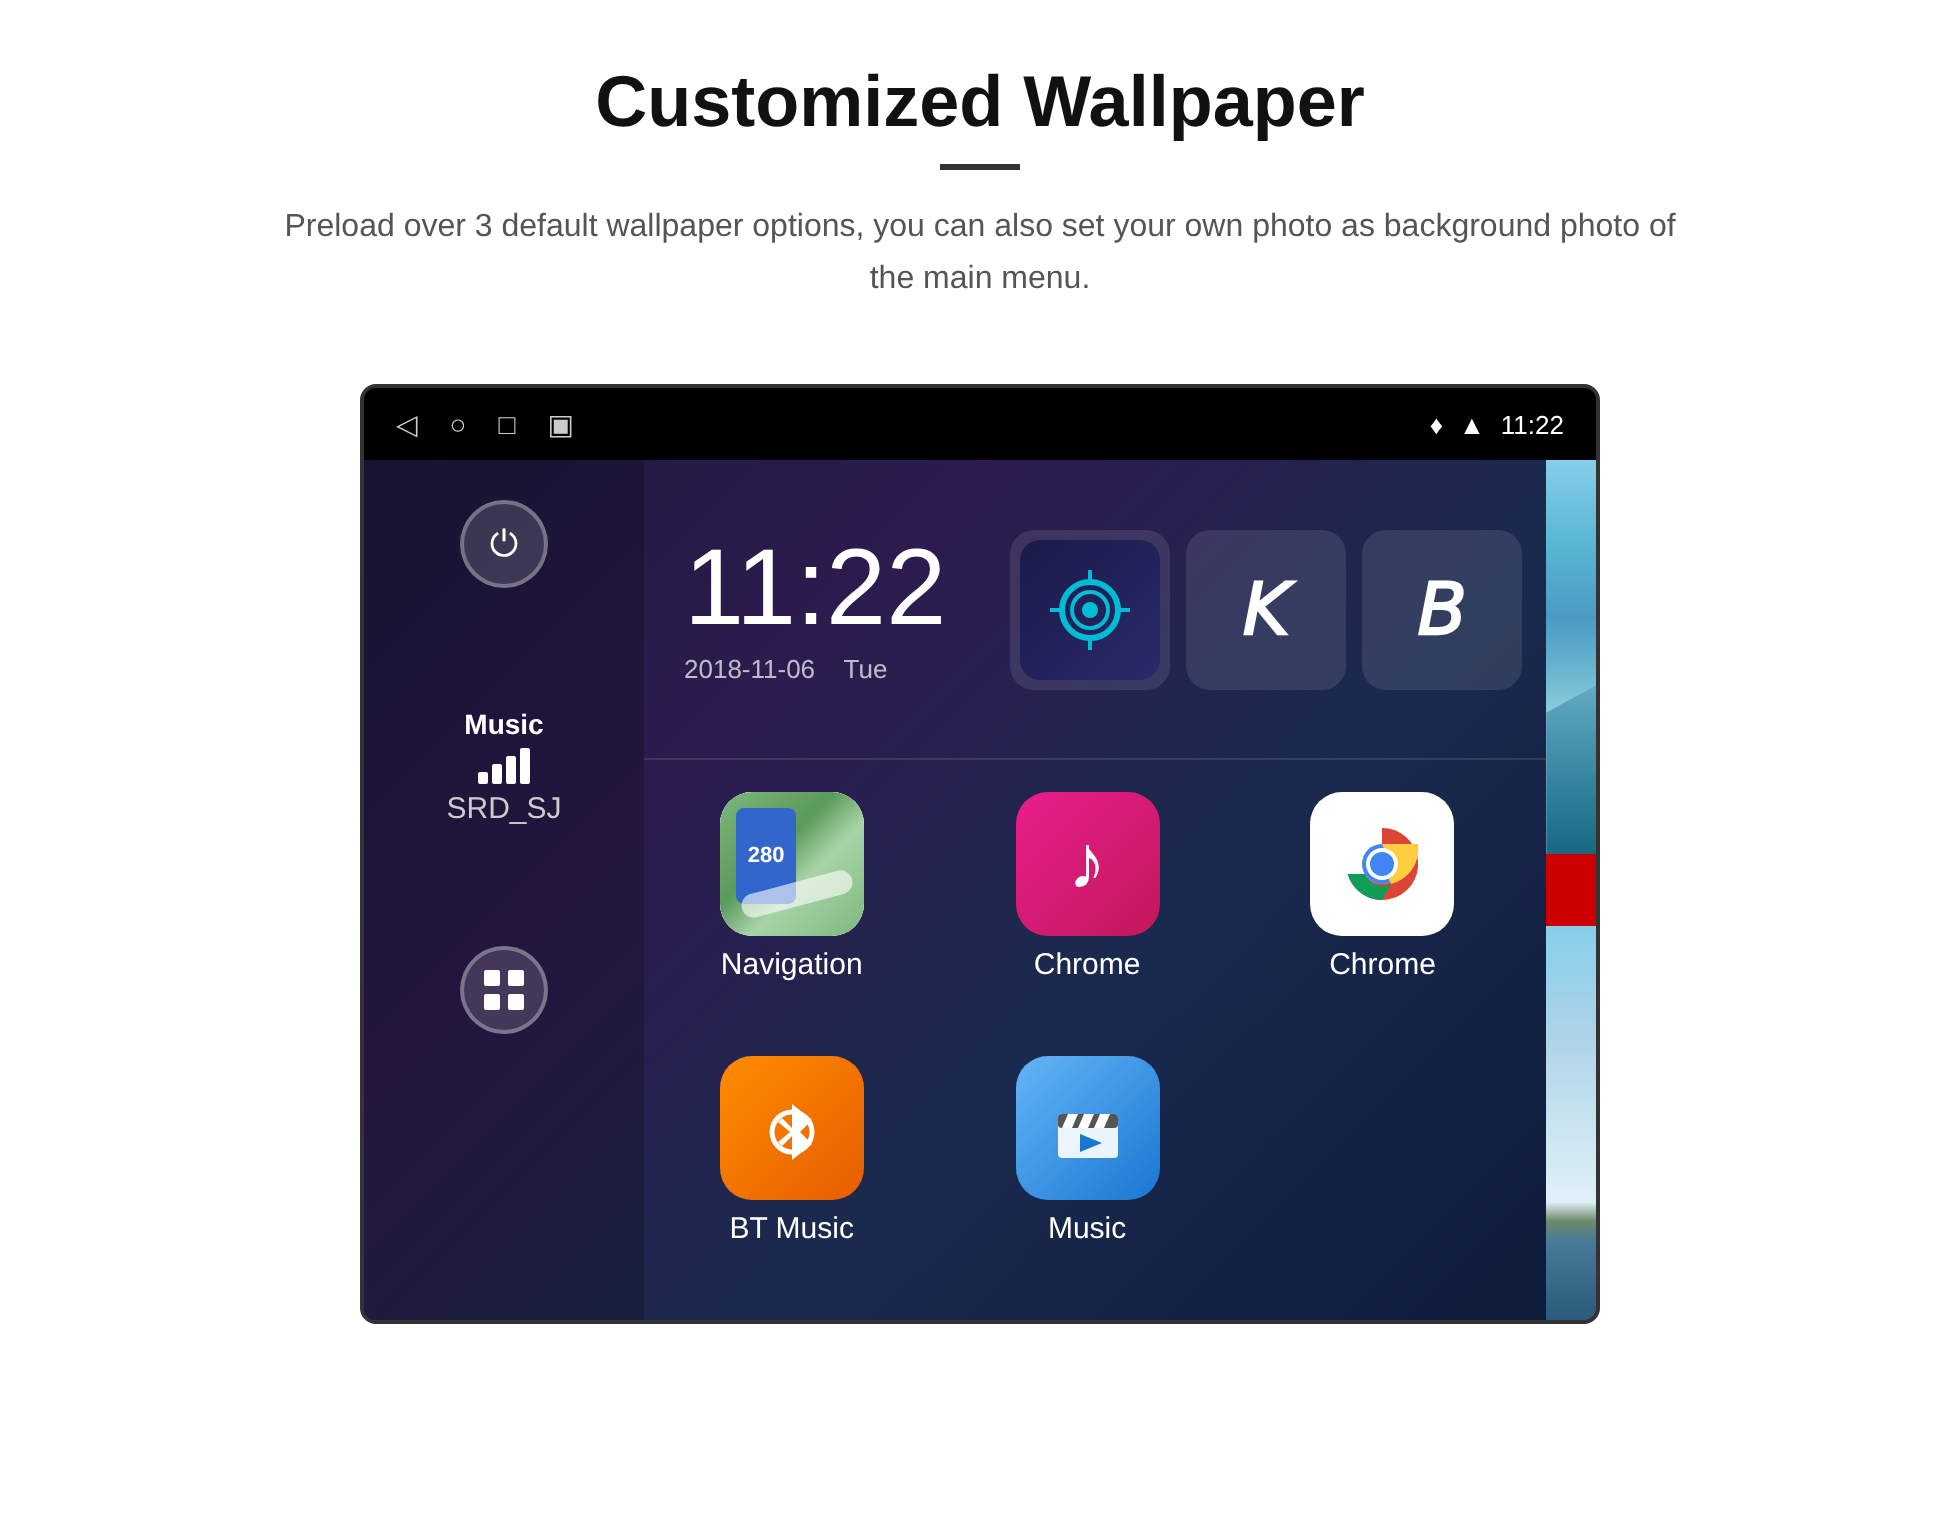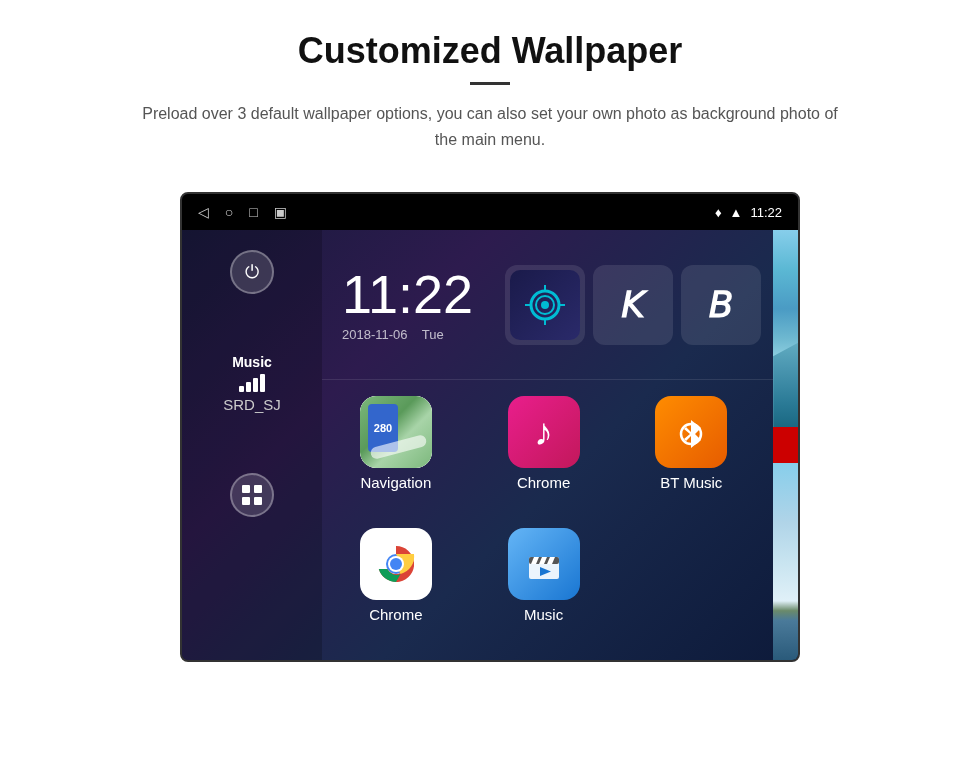--- a/index.html
+++ b/index.html
@@ -524,44 +524,44 @@
 
 
           <div class="app-item">
             <div class="app-icon music-app-icon">
               <span class="music-note">♪</span>
             </div>
             <span class="app-name">Chrome</span>
           </div>
 
           <div class="app-item">
-            <div class="app-icon bt-app-icon">
-              <svg width="36" height="36" viewBox="0 0 36 36" fill="white">
-                <path d="M18 6 L28 14 L22 20 L28 26 L18 34 L18 22 L13 27 L11 25 L17 20 L11 15 L13 13 L18 18 Z"></path>
-                <circle cx="18" cy="20" r="10" fill="none" stroke="white" stroke-width="2.5"></circle>
-              </svg>
-            </div>
-            <span class="app-name">BT Music</span>
-          </div>
-
-          <div class="app-item">
             <div class="app-icon chrome-app-icon">
               <svg class="chrome-svg" viewBox="0 0 50 50">
                 <circle cx="25" cy="25" r="10" fill="#4285f4"></circle>
                 <path d="M25 15 A10 10 0 1 1 16.3 30 L7.8 30 A18 18 0 1 0 25 7 Z" fill="#db4437"></path>
                 <path d="M16.3 30 L7.8 30 A18 18 0 0 0 25 43 L29.5 35 A10 10 0 0 1 16.3 30Z" fill="#0f9d58"></path>
                 <path d="M25 15 L43 15 A18 18 0 0 1 29.5 35 L25 25 A10 10 0 0 0 25 15Z" fill="#ffcd40"></path>
                 <circle cx="25" cy="25" r="8" fill="white"></circle>
                 <circle cx="25" cy="25" r="6" fill="#4285f4"></circle>
               </svg>
             </div>
             <span class="app-name">Chrome</span>
           </div>
 
           <div class="app-item">
+            <div class="app-icon bt-app-icon">
+              <svg width="36" height="36" viewBox="0 0 36 36" fill="white">
+                <path d="M18 6 L28 14 L22 20 L28 26 L18 34 L18 22 L13 27 L11 25 L17 20 L11 15 L13 13 L18 18 Z"></path>
+                <circle cx="18" cy="20" r="10" fill="none" stroke="white" stroke-width="2.5"></circle>
+              </svg>
+            </div>
+            <span class="app-name">BT Music</span>
+          </div>
+
+          <div class="app-item">
             <div class="app-icon video-app-icon">
               <svg width="42" height="42" viewBox="0 0 42 42" fill="white">
 
                 <rect x="6" y="14" width="30" height="22" rx="2" fill="white" opacity="0.9"></rect>
                 <rect x="6" y="14" width="30" height="7" rx="2" fill="#555"></rect>
 
                 <polygon points="11,14 16,14 13,21 8,21" fill="white"></polygon>
                 <polygon points="19,14 24,14 21,21 16,21" fill="white"></polygon>
                 <polygon points="27,14 32,14 29,21 24,21" fill="white"></polygon>
 

